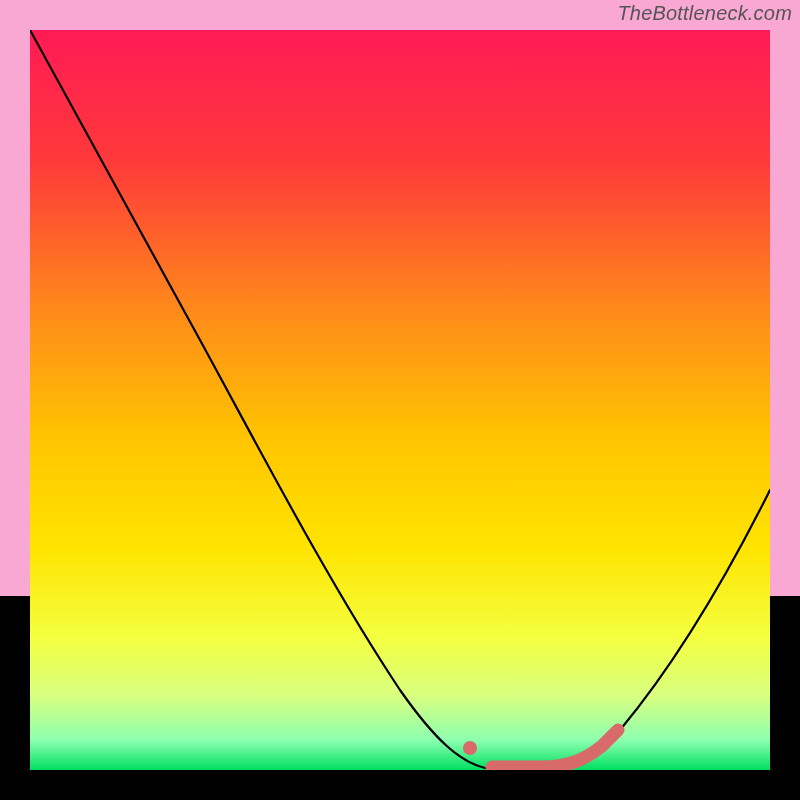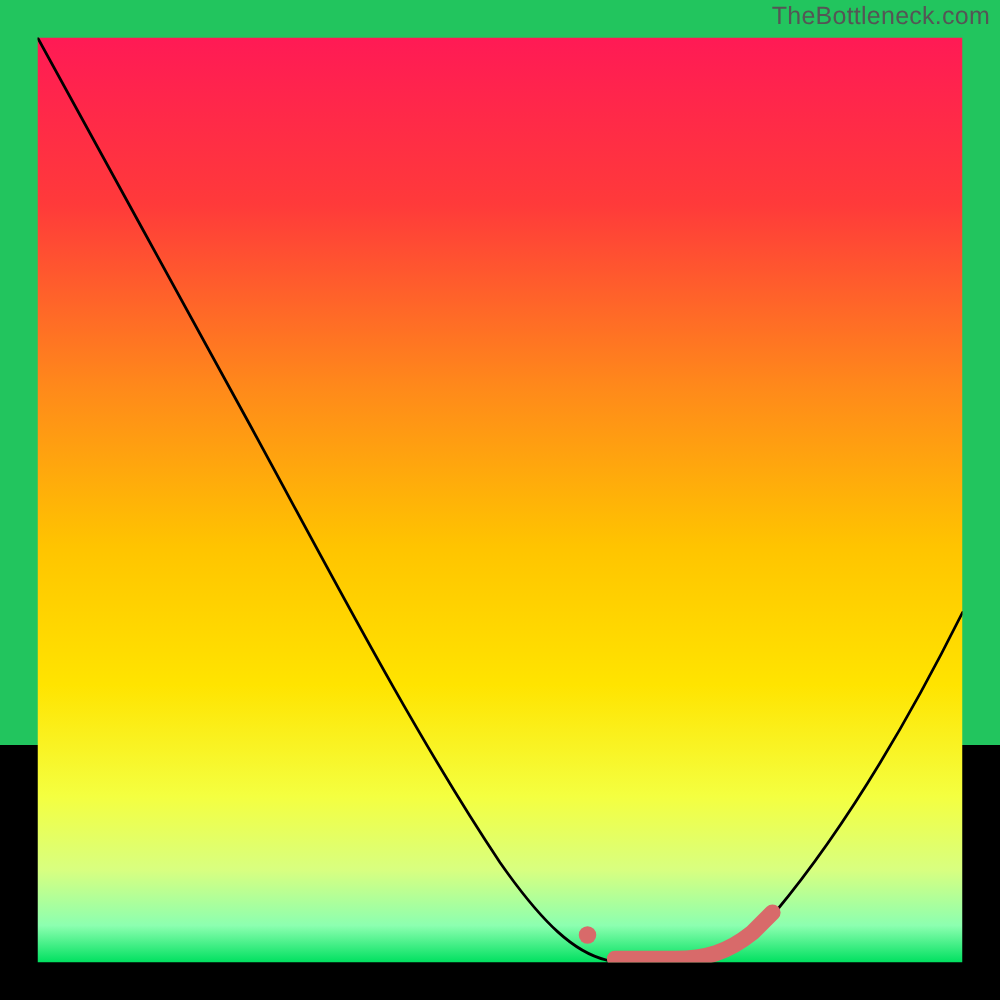--- a/index.html
+++ b/index.html
@@ -10,21 +10,22 @@
     background: #000;
     font-family: Arial, Helvetica, sans-serif;
     overflow: hidden;
   }
   .frame {
     position: absolute;
     left: 0;
     top: 0;
     width: 800px;
     height: 596px;
-    background: #22c55e;
+    background: #f9a8d4;
+    font-style: italic;
   }
   .watermark {
     position: absolute;
     top: 2px;
     right: 8px;
     color: #555;
     font-size: 20px;
     font-weight: 500;
     letter-spacing: 0.2px;
     z-index: 5;

